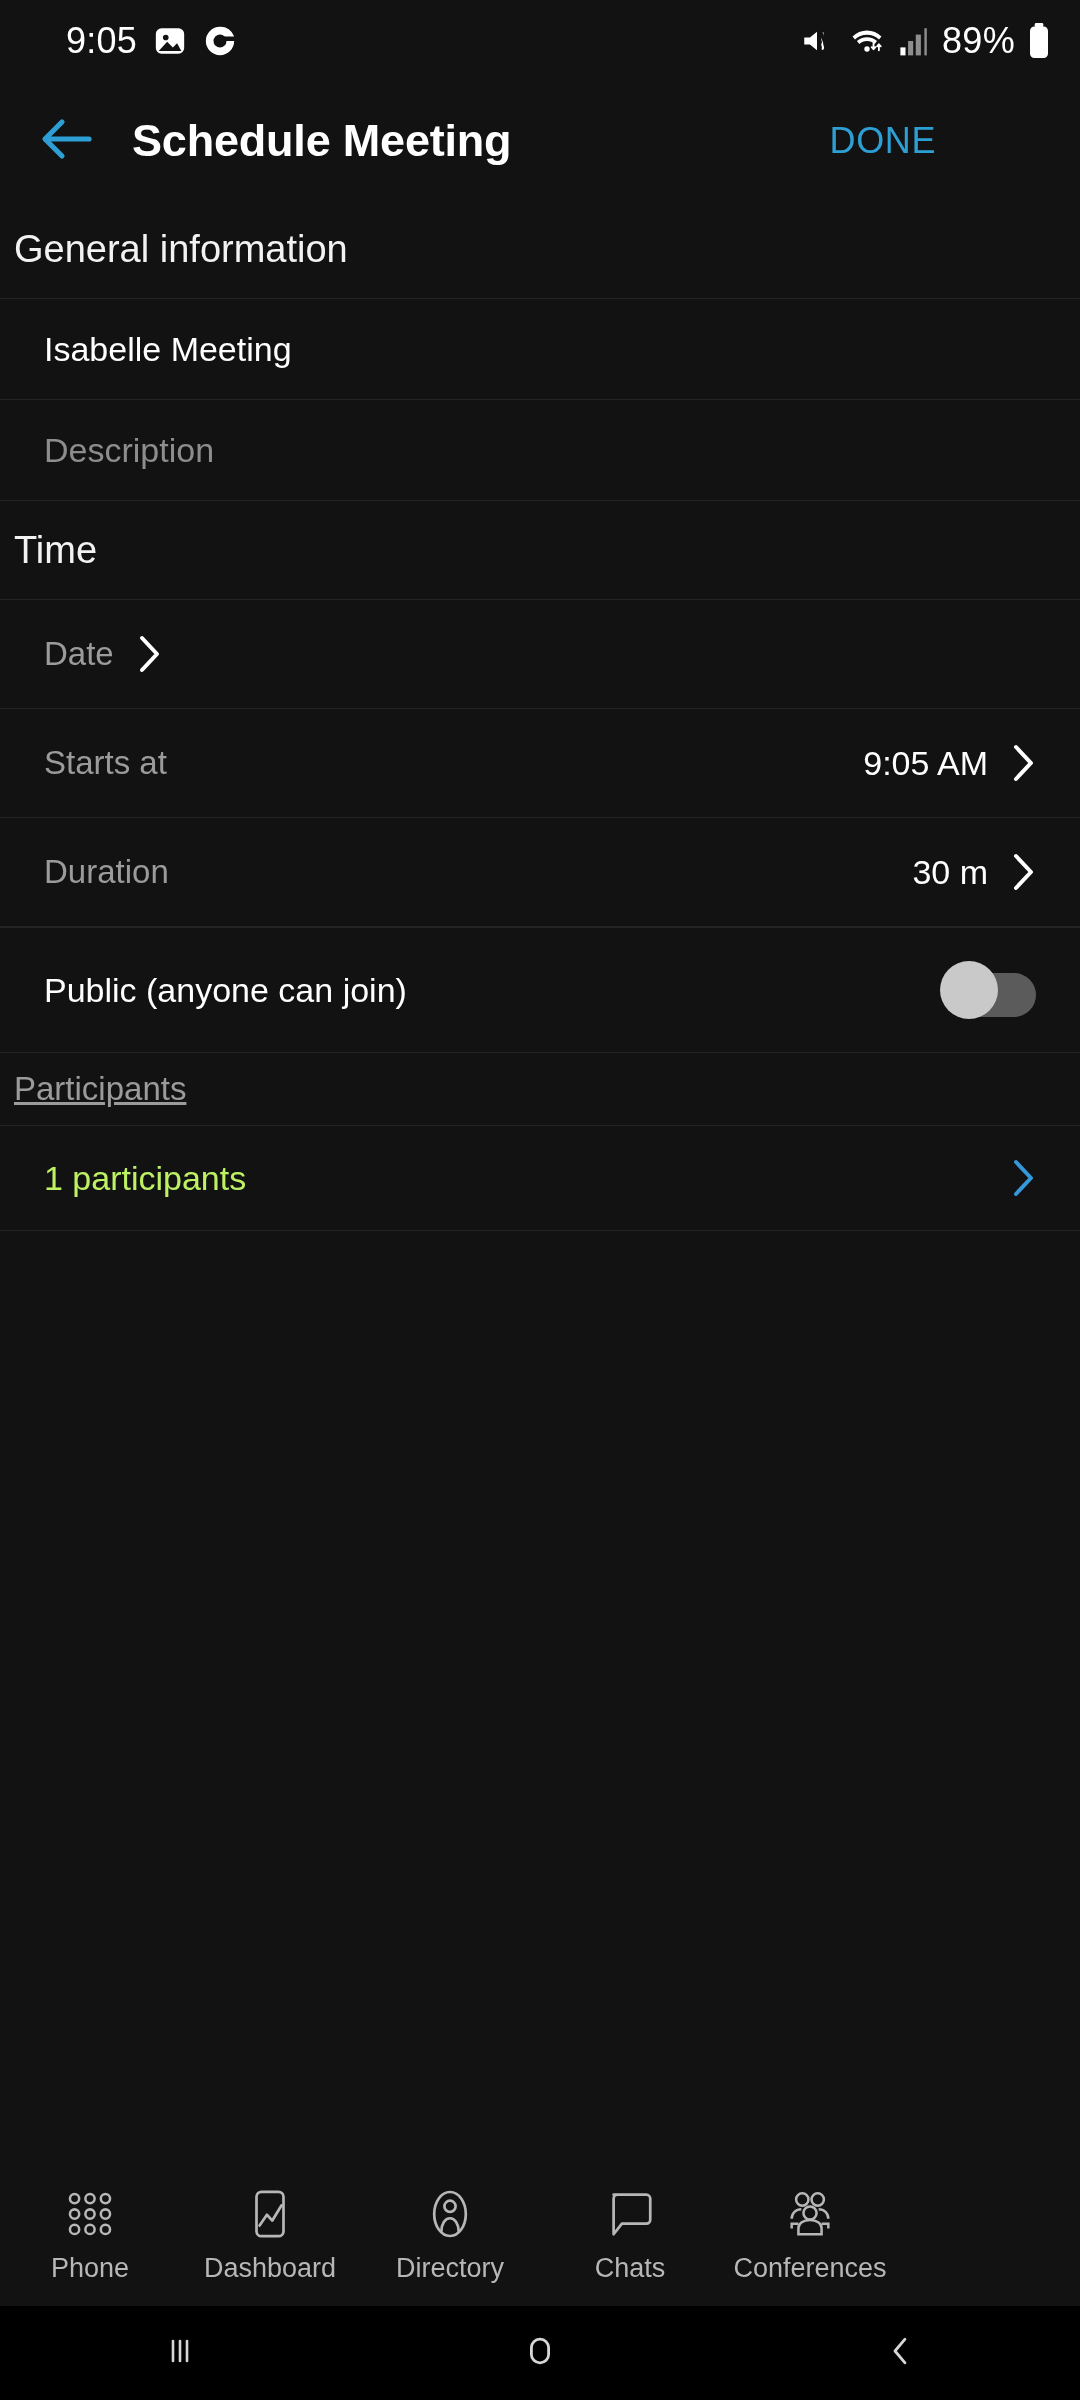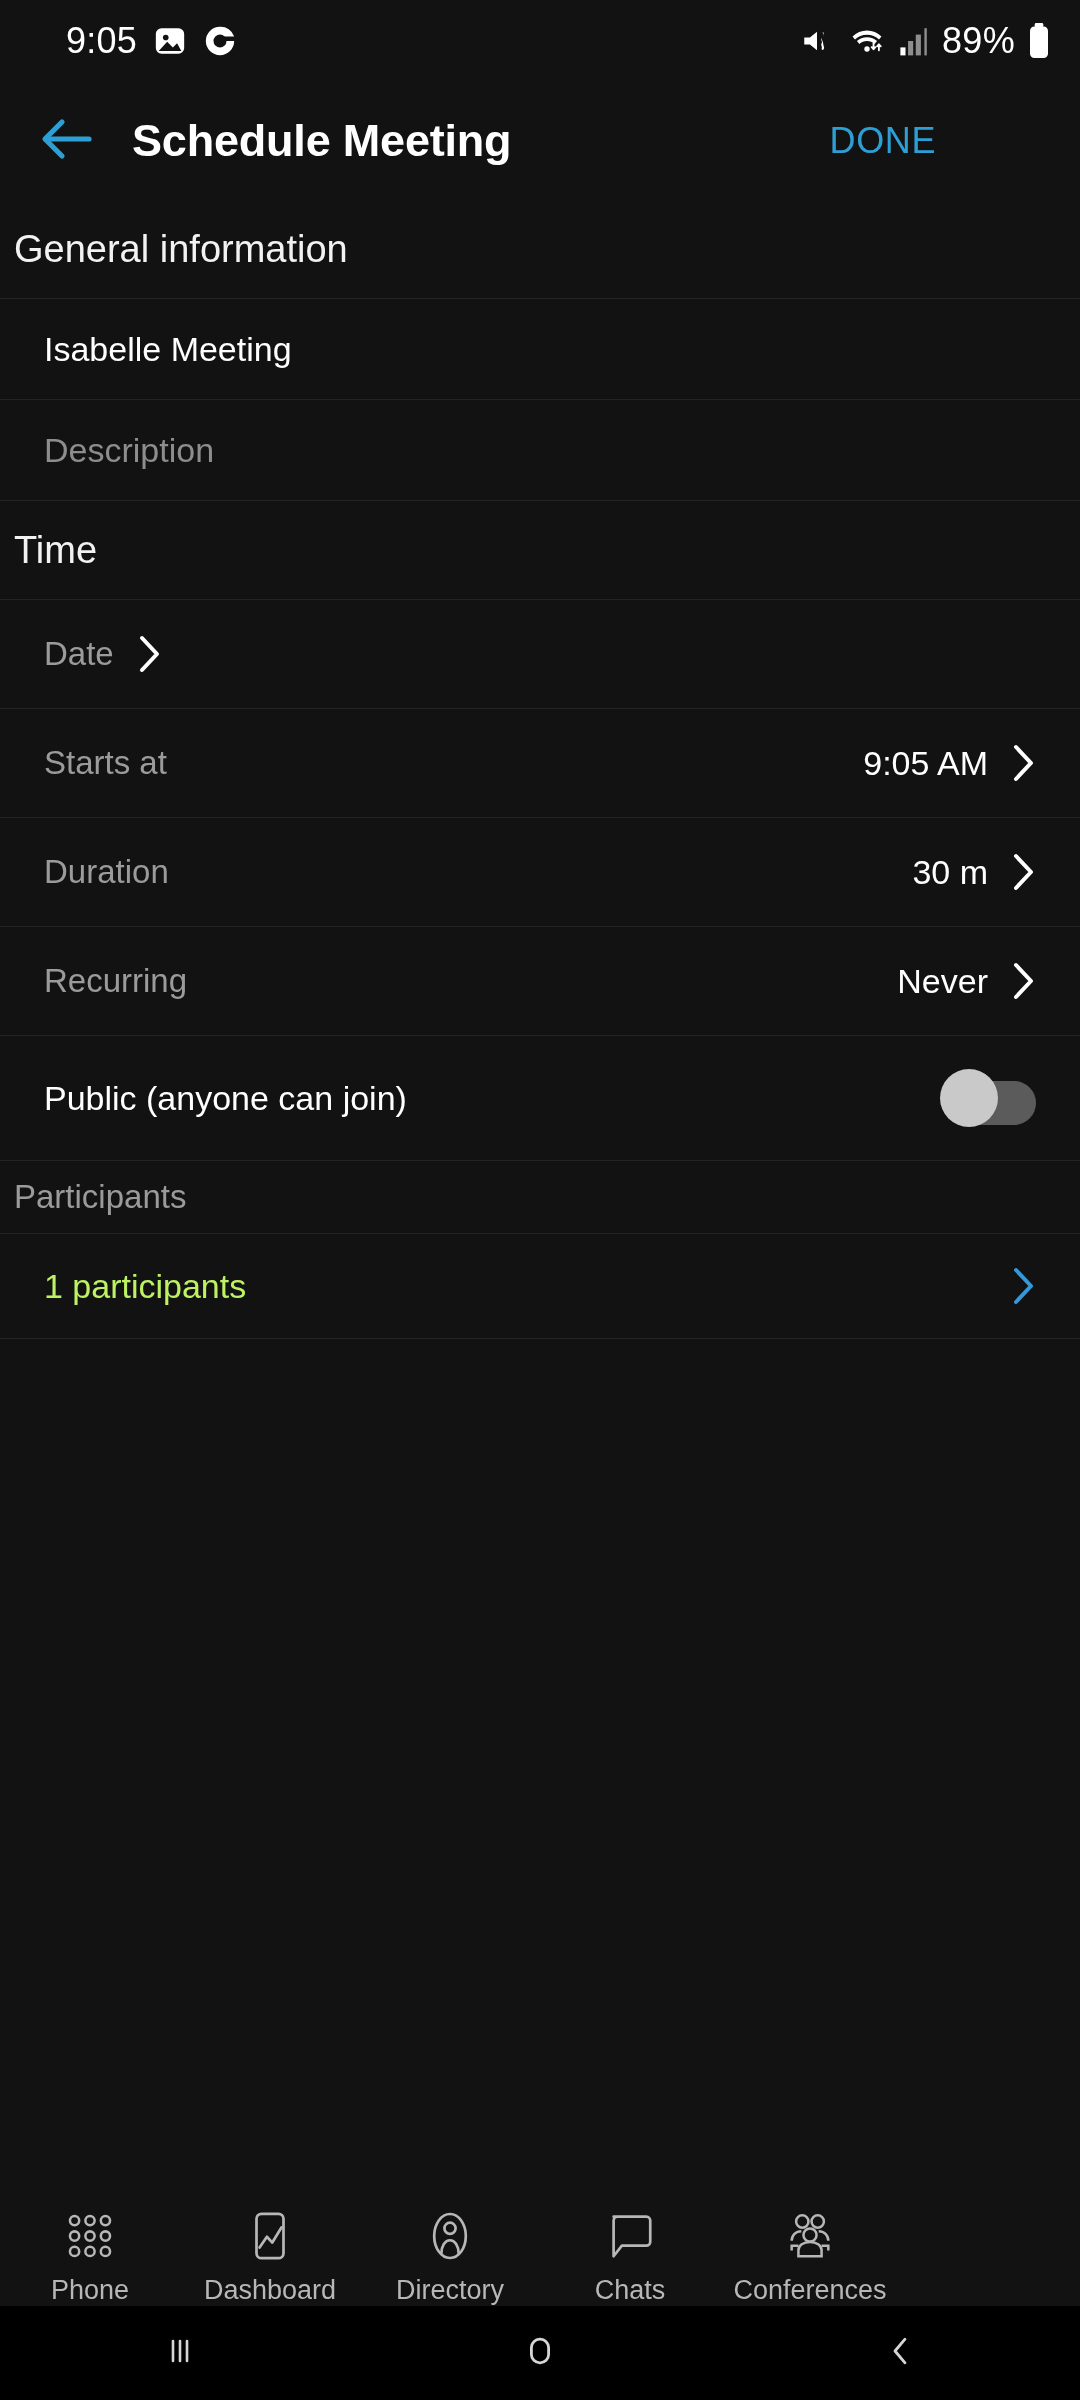--- a/index.html
+++ b/index.html
@@ -51,21 +51,21 @@
 
   
   #content { position:absolute; top:200px; left:0; width:1080px; height:1946px; background:#121212; }
 
   .section-header {
     height:72px; display:flex; align-items:center;
     padding:0 14px;
   }
   .section-header.big { height:98px; }
   .section-header .title { font-size:38px; color:#f2f2f2; }
-  .section-header .title.muted { font-size:33px; color:#9b9b9b; }
+  .section-header .title.muted { font-size:33px; color:#9b9b9b;text-decoration:underline; }
 
   .divider { height:1px; background:#242424; width:100%; }
 
   .row {
     min-height:108px; display:flex; align-items:center;
     padding:0 44px;
   }
   .row .label { font-size:33px; color:#9b9b9b; }
   .row .label.white { color:#ffffff; font-size:34px; }
   .row .value { margin-left:auto; font-size:34px; color:#ffffff; }
@@ -91,21 +91,21 @@
     position:absolute; left:0; top:0;
     width:58px; height:58px; margin-top:-5px;
     border-radius:50%; background:#c9c9c9;
   }
 
   
   #bottom-nav {
     position:absolute; left:0; top:2146px;
     width:900px; height:160px;
     background:#121212;
-    display:flex; align-items:flex-end;
+    display:flex; align-items:center;
   }
   .nav-item {
     flex:1; display:flex; flex-direction:column;
     align-items:center; justify-content:flex-start;
     padding-top:16px; gap:10px;
   }
   .nav-item .nav-label { font-size:27px; color:#b7b7b7; }
   .nav-ico { height:58px; display:flex; align-items:center; justify-content:center; }
 
   
@@ -233,29 +233,20 @@
       <span class="label">Duration</span>
       <span class="value">30 m</span>
       <span class="chev">
         <svg width="26" height="40" viewBox="0 0 13 20">
             <path d="M3 2 L10.5 10 L3 18" stroke="#ffffff" stroke-width="2" fill="none" stroke-linecap="round" stroke-linejoin="round"></path>
           </svg>
       </span>
     </div>
     <div class="divider"></div>
 
-    <div class="row">
-      <span class="label">Recurring</span>
-      <span class="value">Never</span>
-      <span class="chev">
-        <svg width="26" height="40" viewBox="0 0 13 20">
-            <path d="M3 2 L10.5 10 L3 18" stroke="#ffffff" stroke-width="2" fill="none" stroke-linecap="round" stroke-linejoin="round"></path>
-          </svg>
-      </span>
-    </div>
     <div class="divider"></div>
 
     <div class="row toggle-row">
       <span class="label white">Public (anyone can join)</span>
       <span class="toggle">
         <span class="track"></span>
         <span class="knob"></span>
       </span>
     </div>
     <div class="divider"></div>

